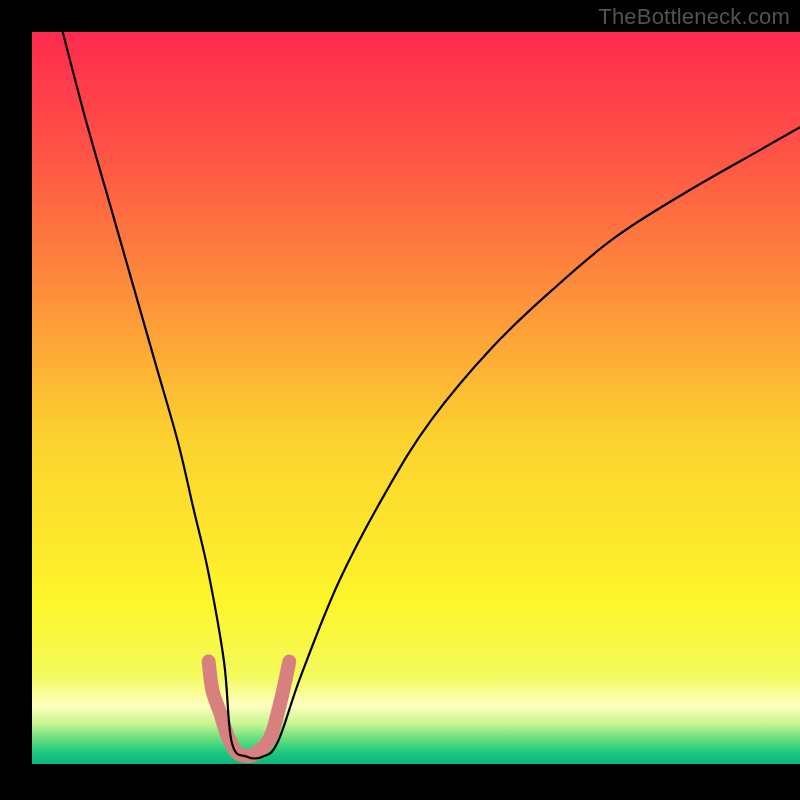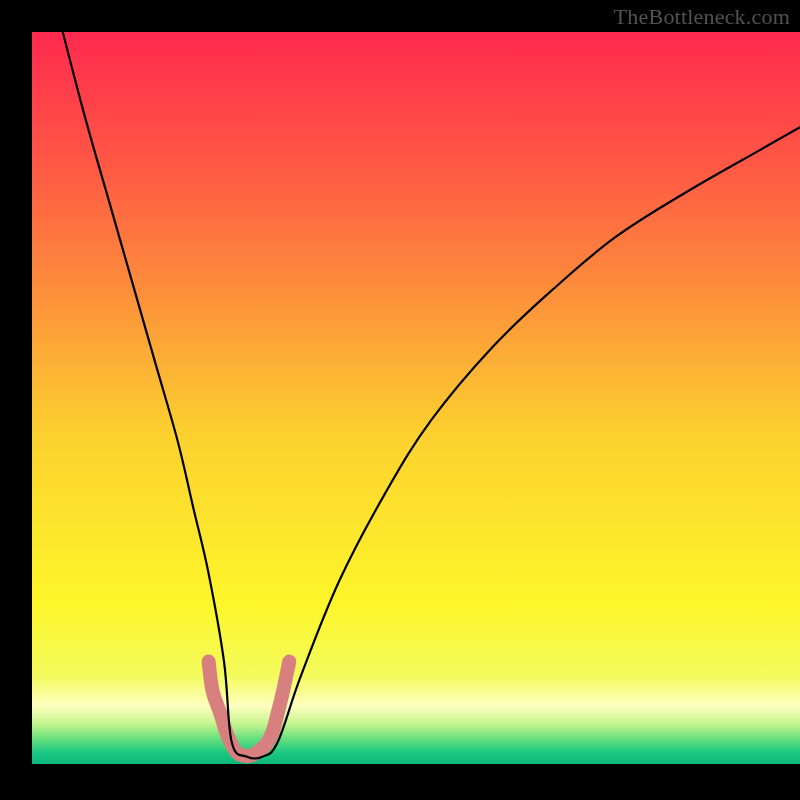--- a/index.html
+++ b/index.html
@@ -19,21 +19,20 @@
   .watermark {
     position: absolute;
     top: 4px;
     right: 10px;
     color: #525252;
     font-size: 22px;
     font-weight: 400;
     letter-spacing: 0.2px;
     z-index: 6;
     user-select: none;
-    font-family: Liberation Serif, serif;
   }
   svg.chart {
     position: absolute;
     top: 0;
     left: 0;
     width: 800px;
     height: 800px;
     display: block;
   }
 </style>

